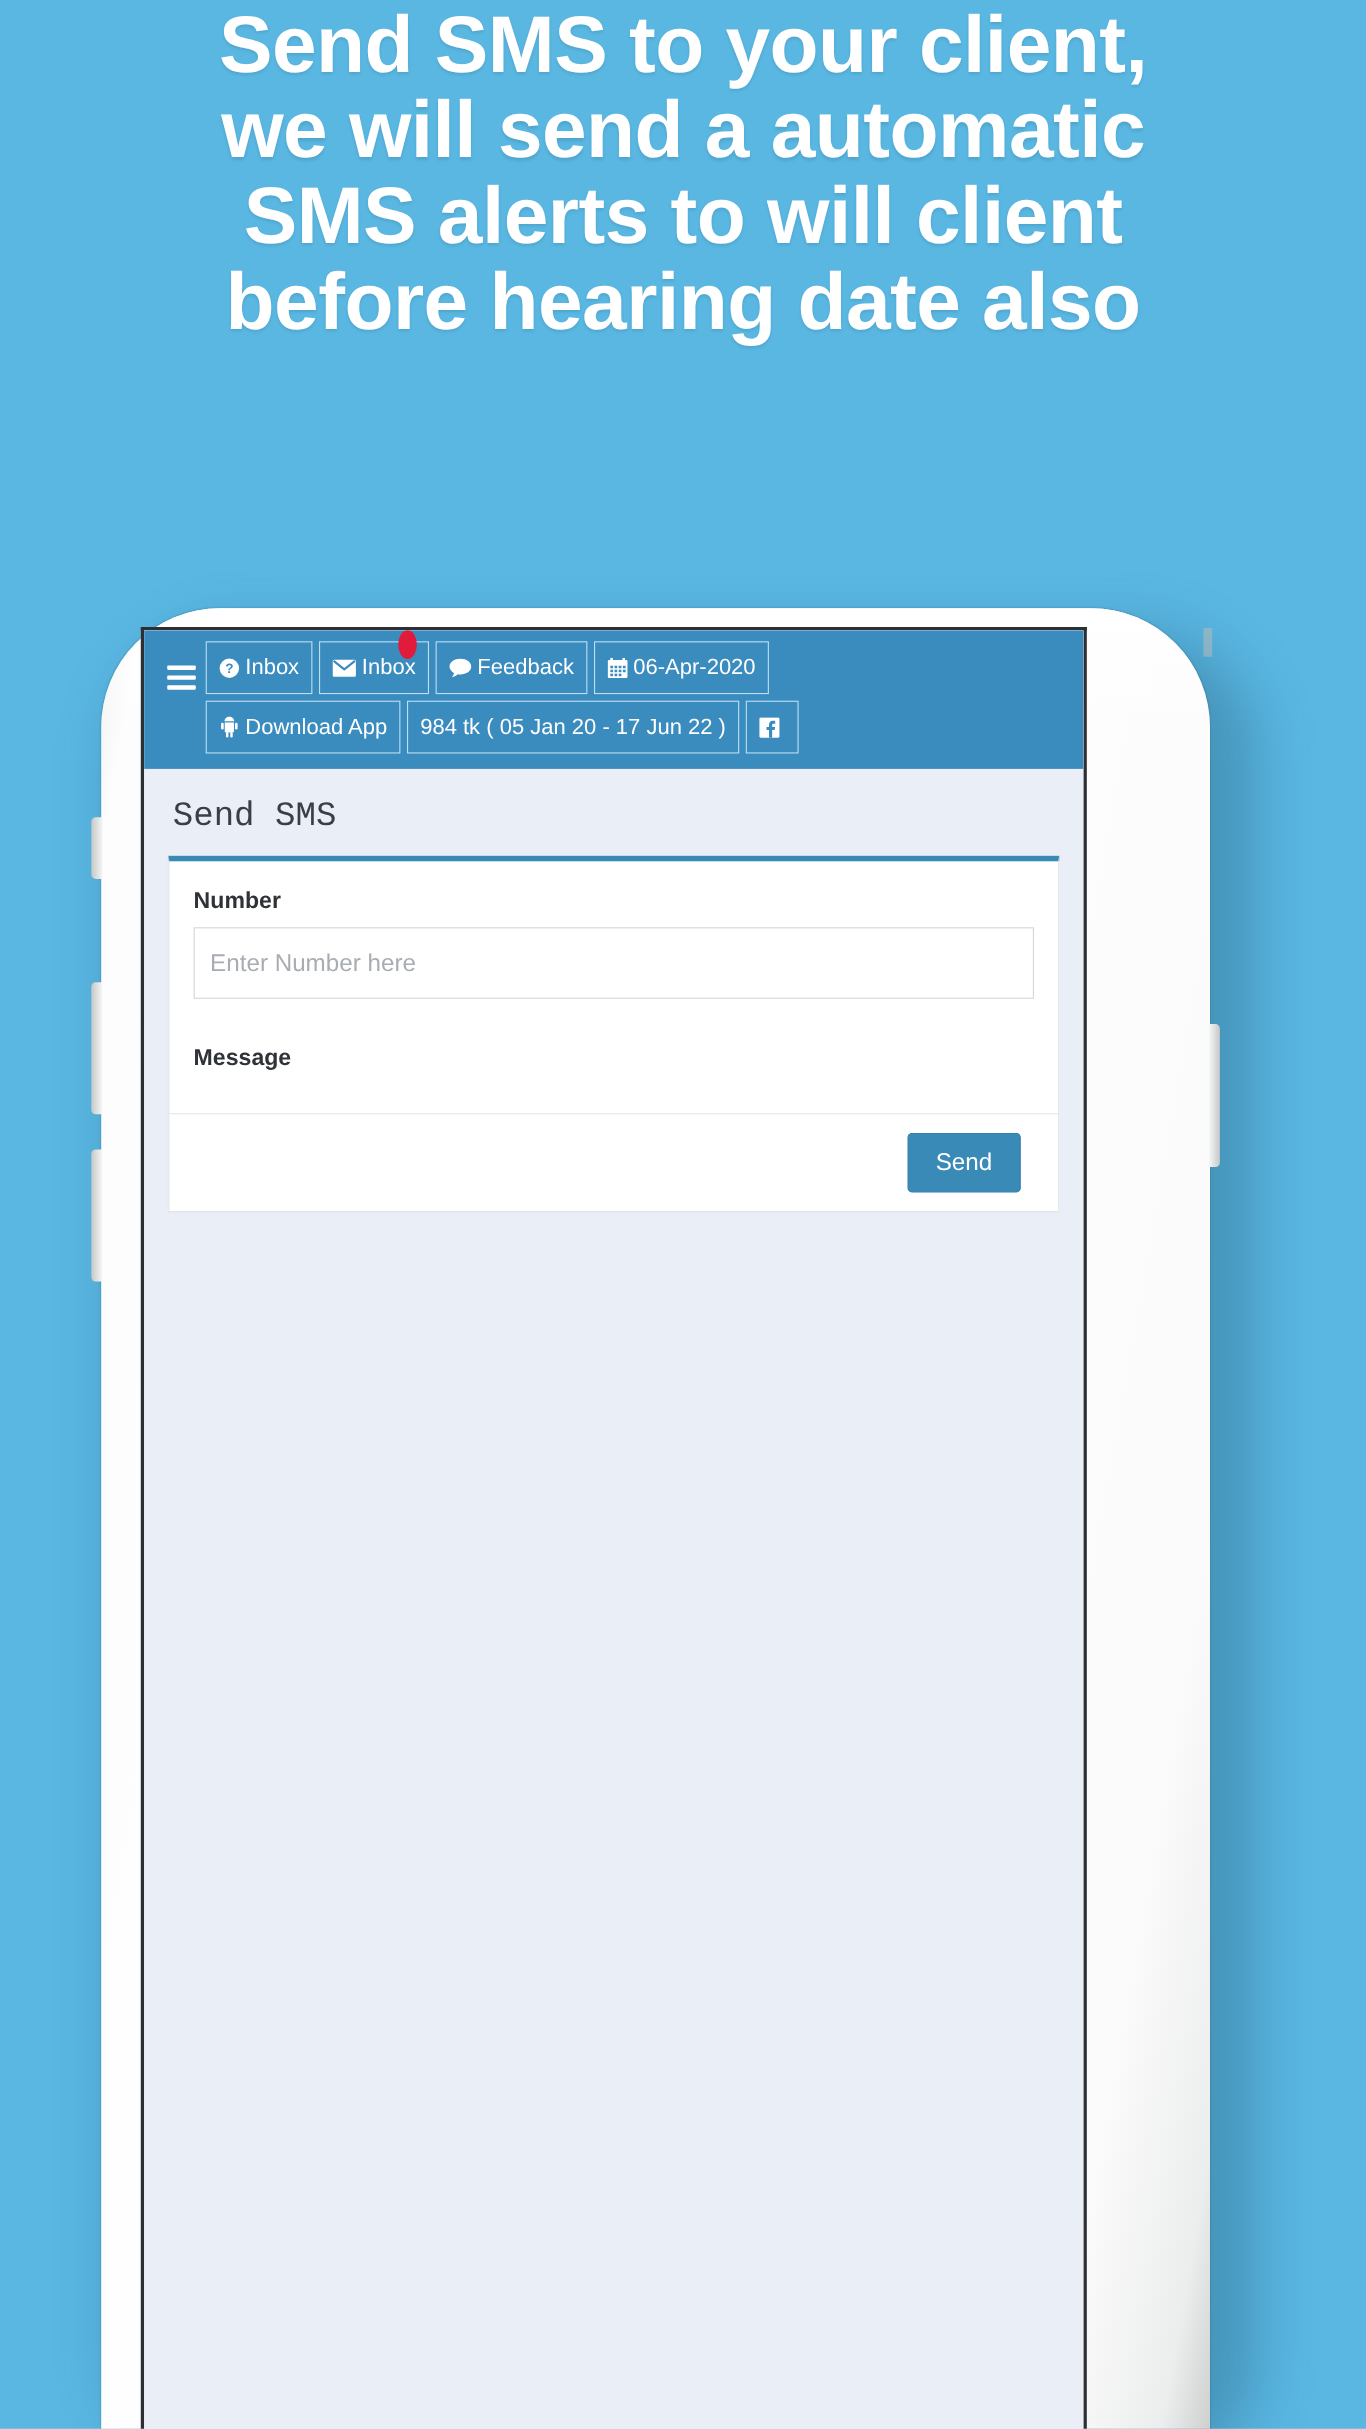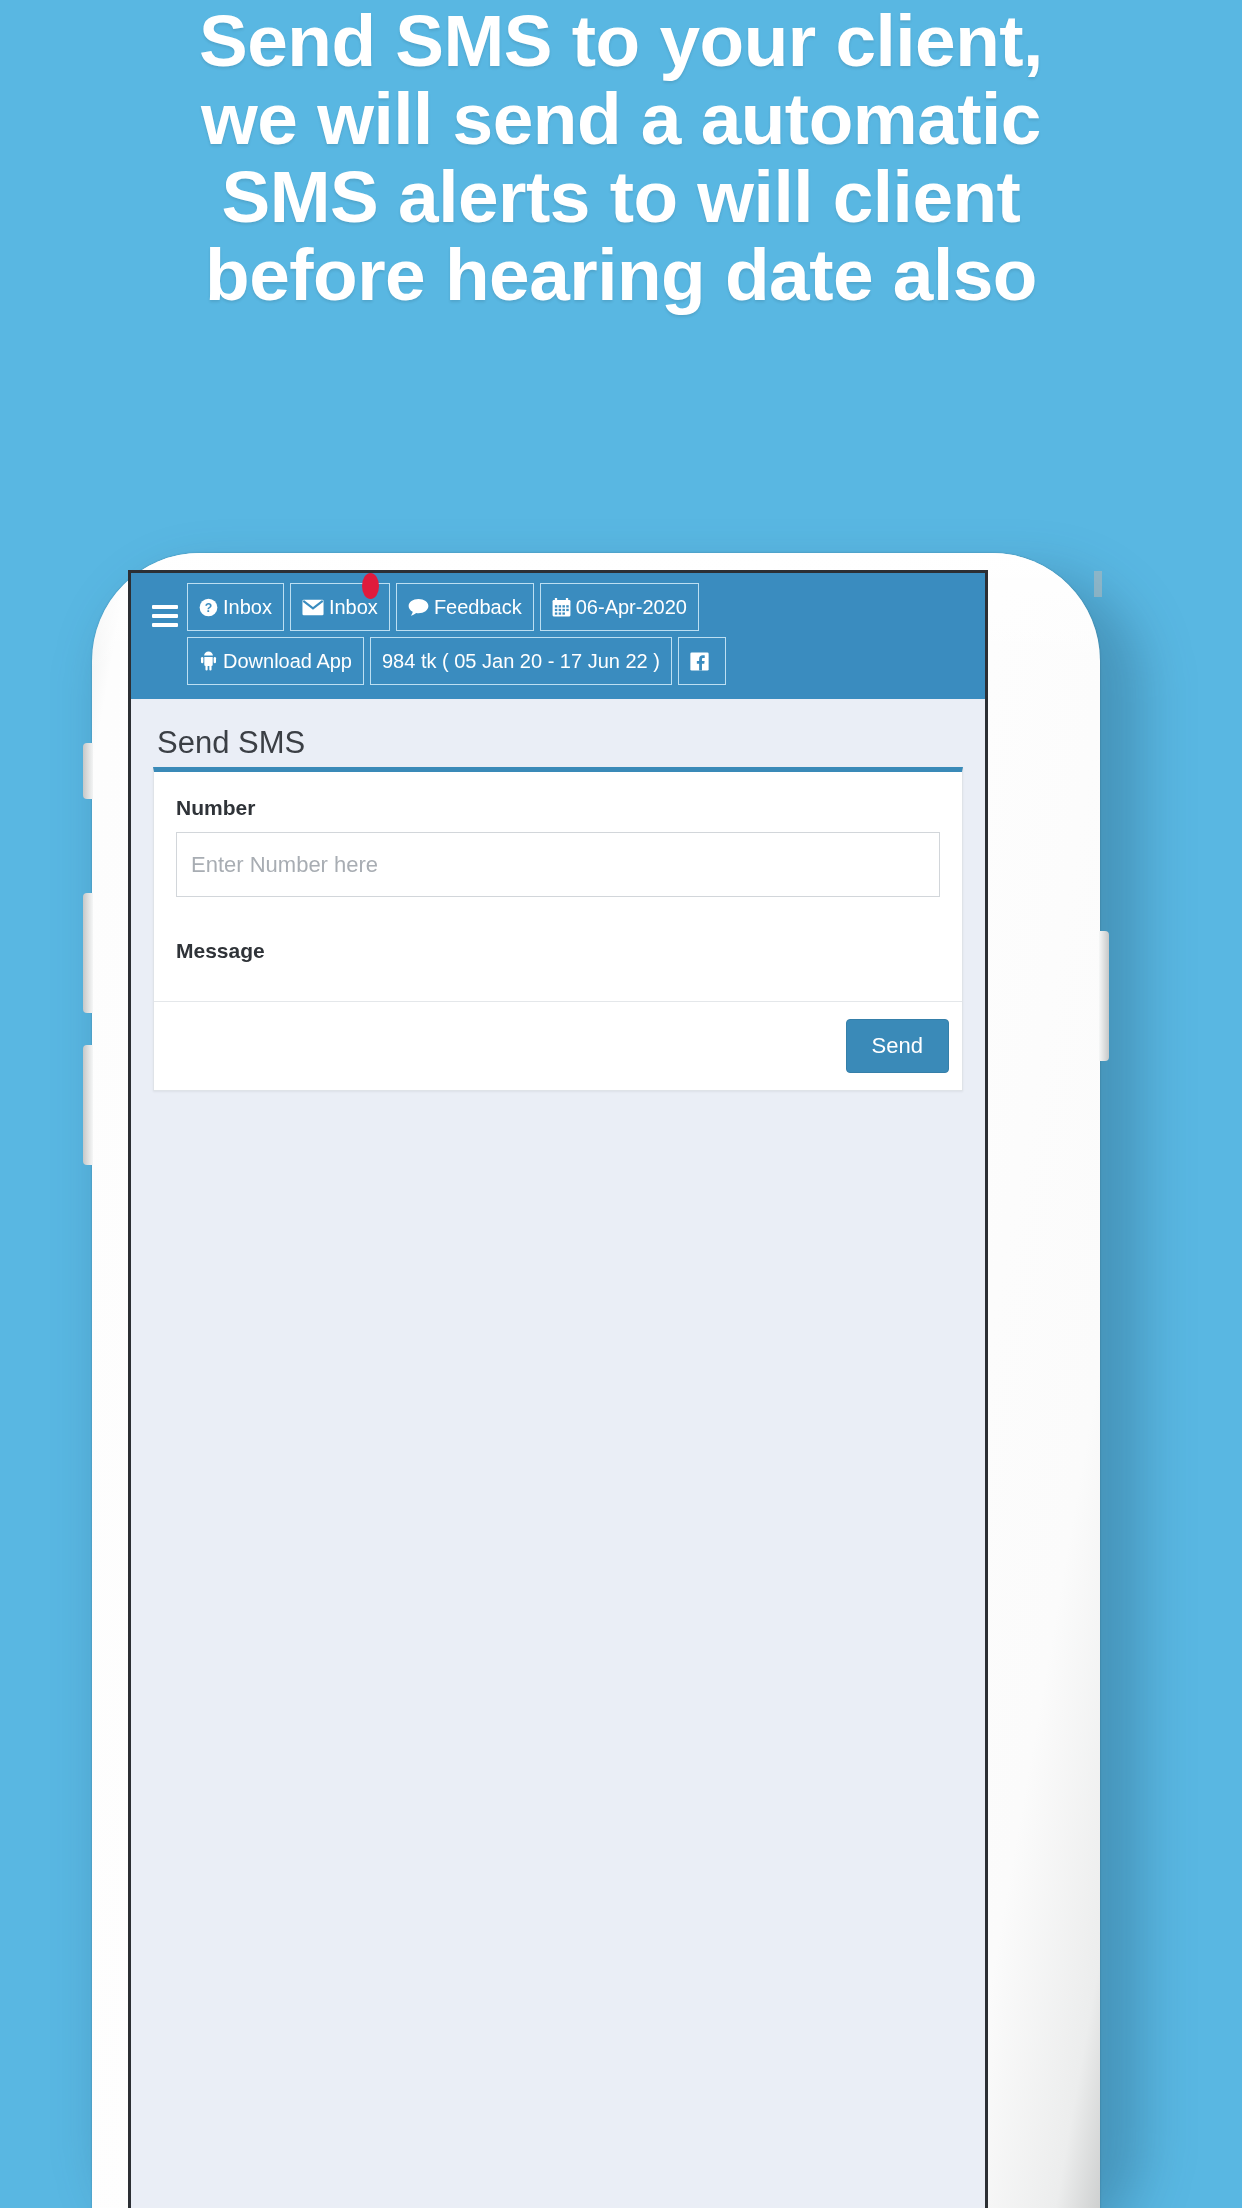--- a/index.html
+++ b/index.html
@@ -239,21 +239,22 @@
     border-radius: 50%;
     background: #e01b3c;
   }
 
   
   .content { padding: 0; }
   .page-heading {
     font-size: 31px;
     color: #3b3f45;
     font-weight: 400;
-    padding: 26px 26px 6px 26px;
+    padding: 26px 26px 18px 26px;
+    font-family: Liberation Mono, monospace;
   }
 
   .card {
     margin: 0 22px;
     background: #ffffff;
     border: 1px solid #dfe3e8;
     border-top: 5px solid #3a8ab8;
     box-shadow: 0 1px 2px rgba(0,0,0,0.06);
   }
   .card-body { padding: 24px 22px 26px 22px; }
@@ -276,21 +277,21 @@
     font-family: "Liberation Sans", sans-serif;
     padding: 13px 14px;
     outline: none;
   }
   .text-input { height: 65px; }
   .text-area { height: 104px; resize: vertical; }
   .text-input::placeholder, .text-area::placeholder { color: #a8adb3; }
 
   .card-footer {
     border-top: 1px solid #e4e7ea;
-    padding: 17px 13px;
+    padding: 17px 34px;
     display: flex;
     justify-content: flex-end;
   }
   .send-btn {
     background: #3a8ab8;
     color: #ffffff;
     border: 1px solid #357fa9;
     border-radius: 4px;
     font-size: 22px;
     padding: 13px 25px;

